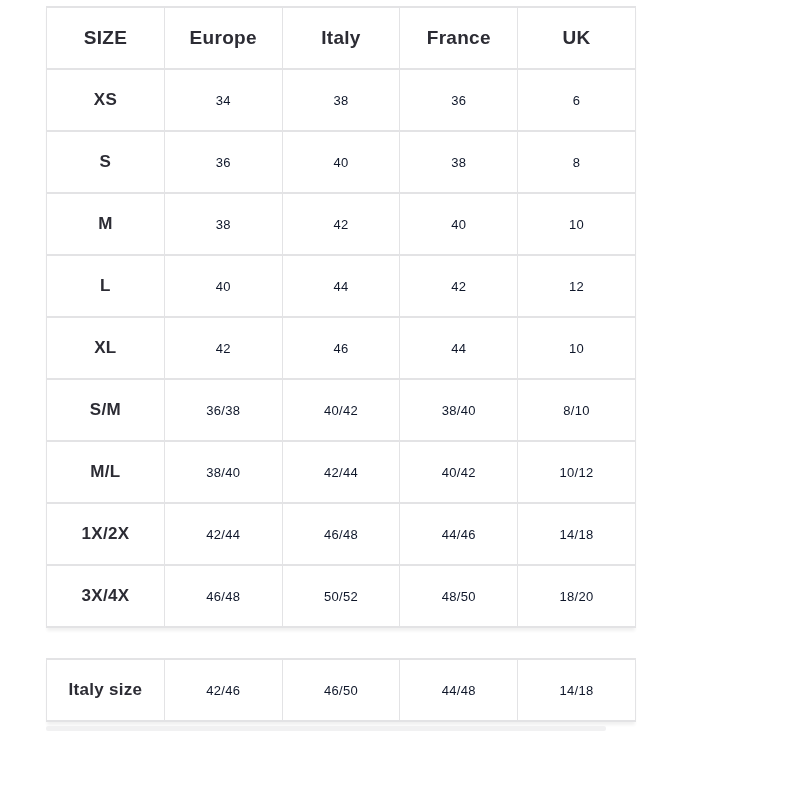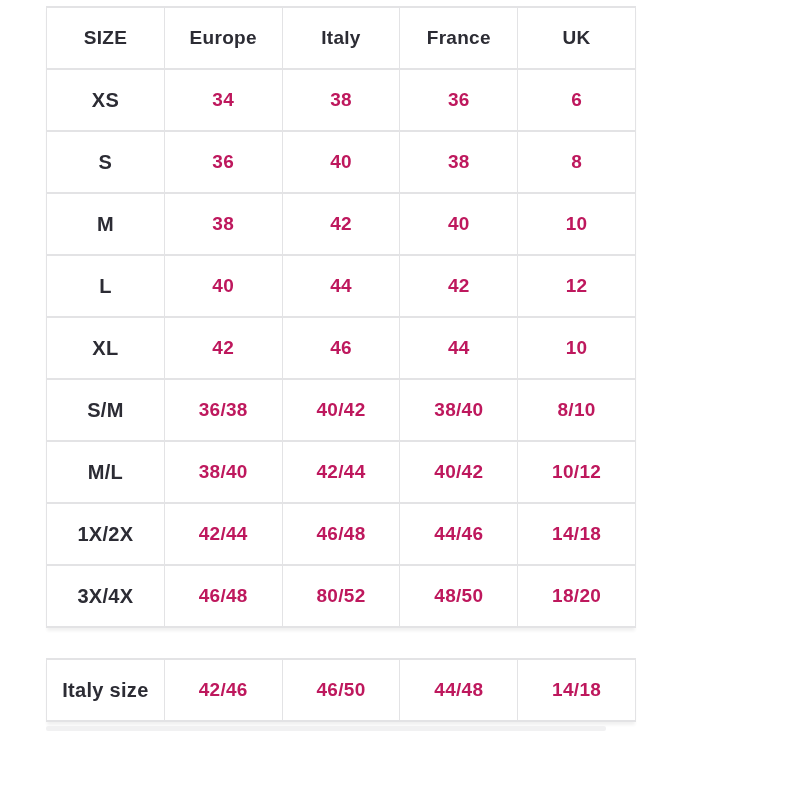--- a/index.html
+++ b/index.html
@@ -34,29 +34,29 @@
     padding: 0 4px;
     background: #ffffff;
   }
   table.size-table th {
     font-size: 19px;
     font-weight: 700;
     color: #2c2c34;
     letter-spacing: 0.3px;
   }
   td.row-label {
-    font-size: 20px;
+    font-size: 17px;
     font-weight: 700;
     color: #2c2c34;
     letter-spacing: 0.3px;
   }
   td.cell-value {
-    font-size: 19px;
-    font-weight: 700;
-    color: #be185d;
+    font-size: 13px;
+    font-weight: 400;
+    color: #0f172a;
     letter-spacing: 0.3px;
   }
   .table-gap {
     height: 30px;
   }
   .bottom-bar {
     width: 560px;
     height: 5px;
     margin-top: 4px;
     background: #f1f1f2;
@@ -131,21 +131,21 @@
       <tr>
         <td class="row-label">1X/2X</td>
         <td class="cell-value">42/44</td>
         <td class="cell-value">46/48</td>
         <td class="cell-value">44/46</td>
         <td class="cell-value">14/18</td>
       </tr>
       <tr>
         <td class="row-label">3X/4X</td>
         <td class="cell-value">46/48</td>
-        <td class="cell-value">80/52</td>
+        <td class="cell-value">50/52</td>
         <td class="cell-value">48/50</td>
         <td class="cell-value">18/20</td>
       </tr>
     </tbody>
   </table>
 
   <div class="table-gap"></div>
 
   <table class="size-table">
     <tbody>

